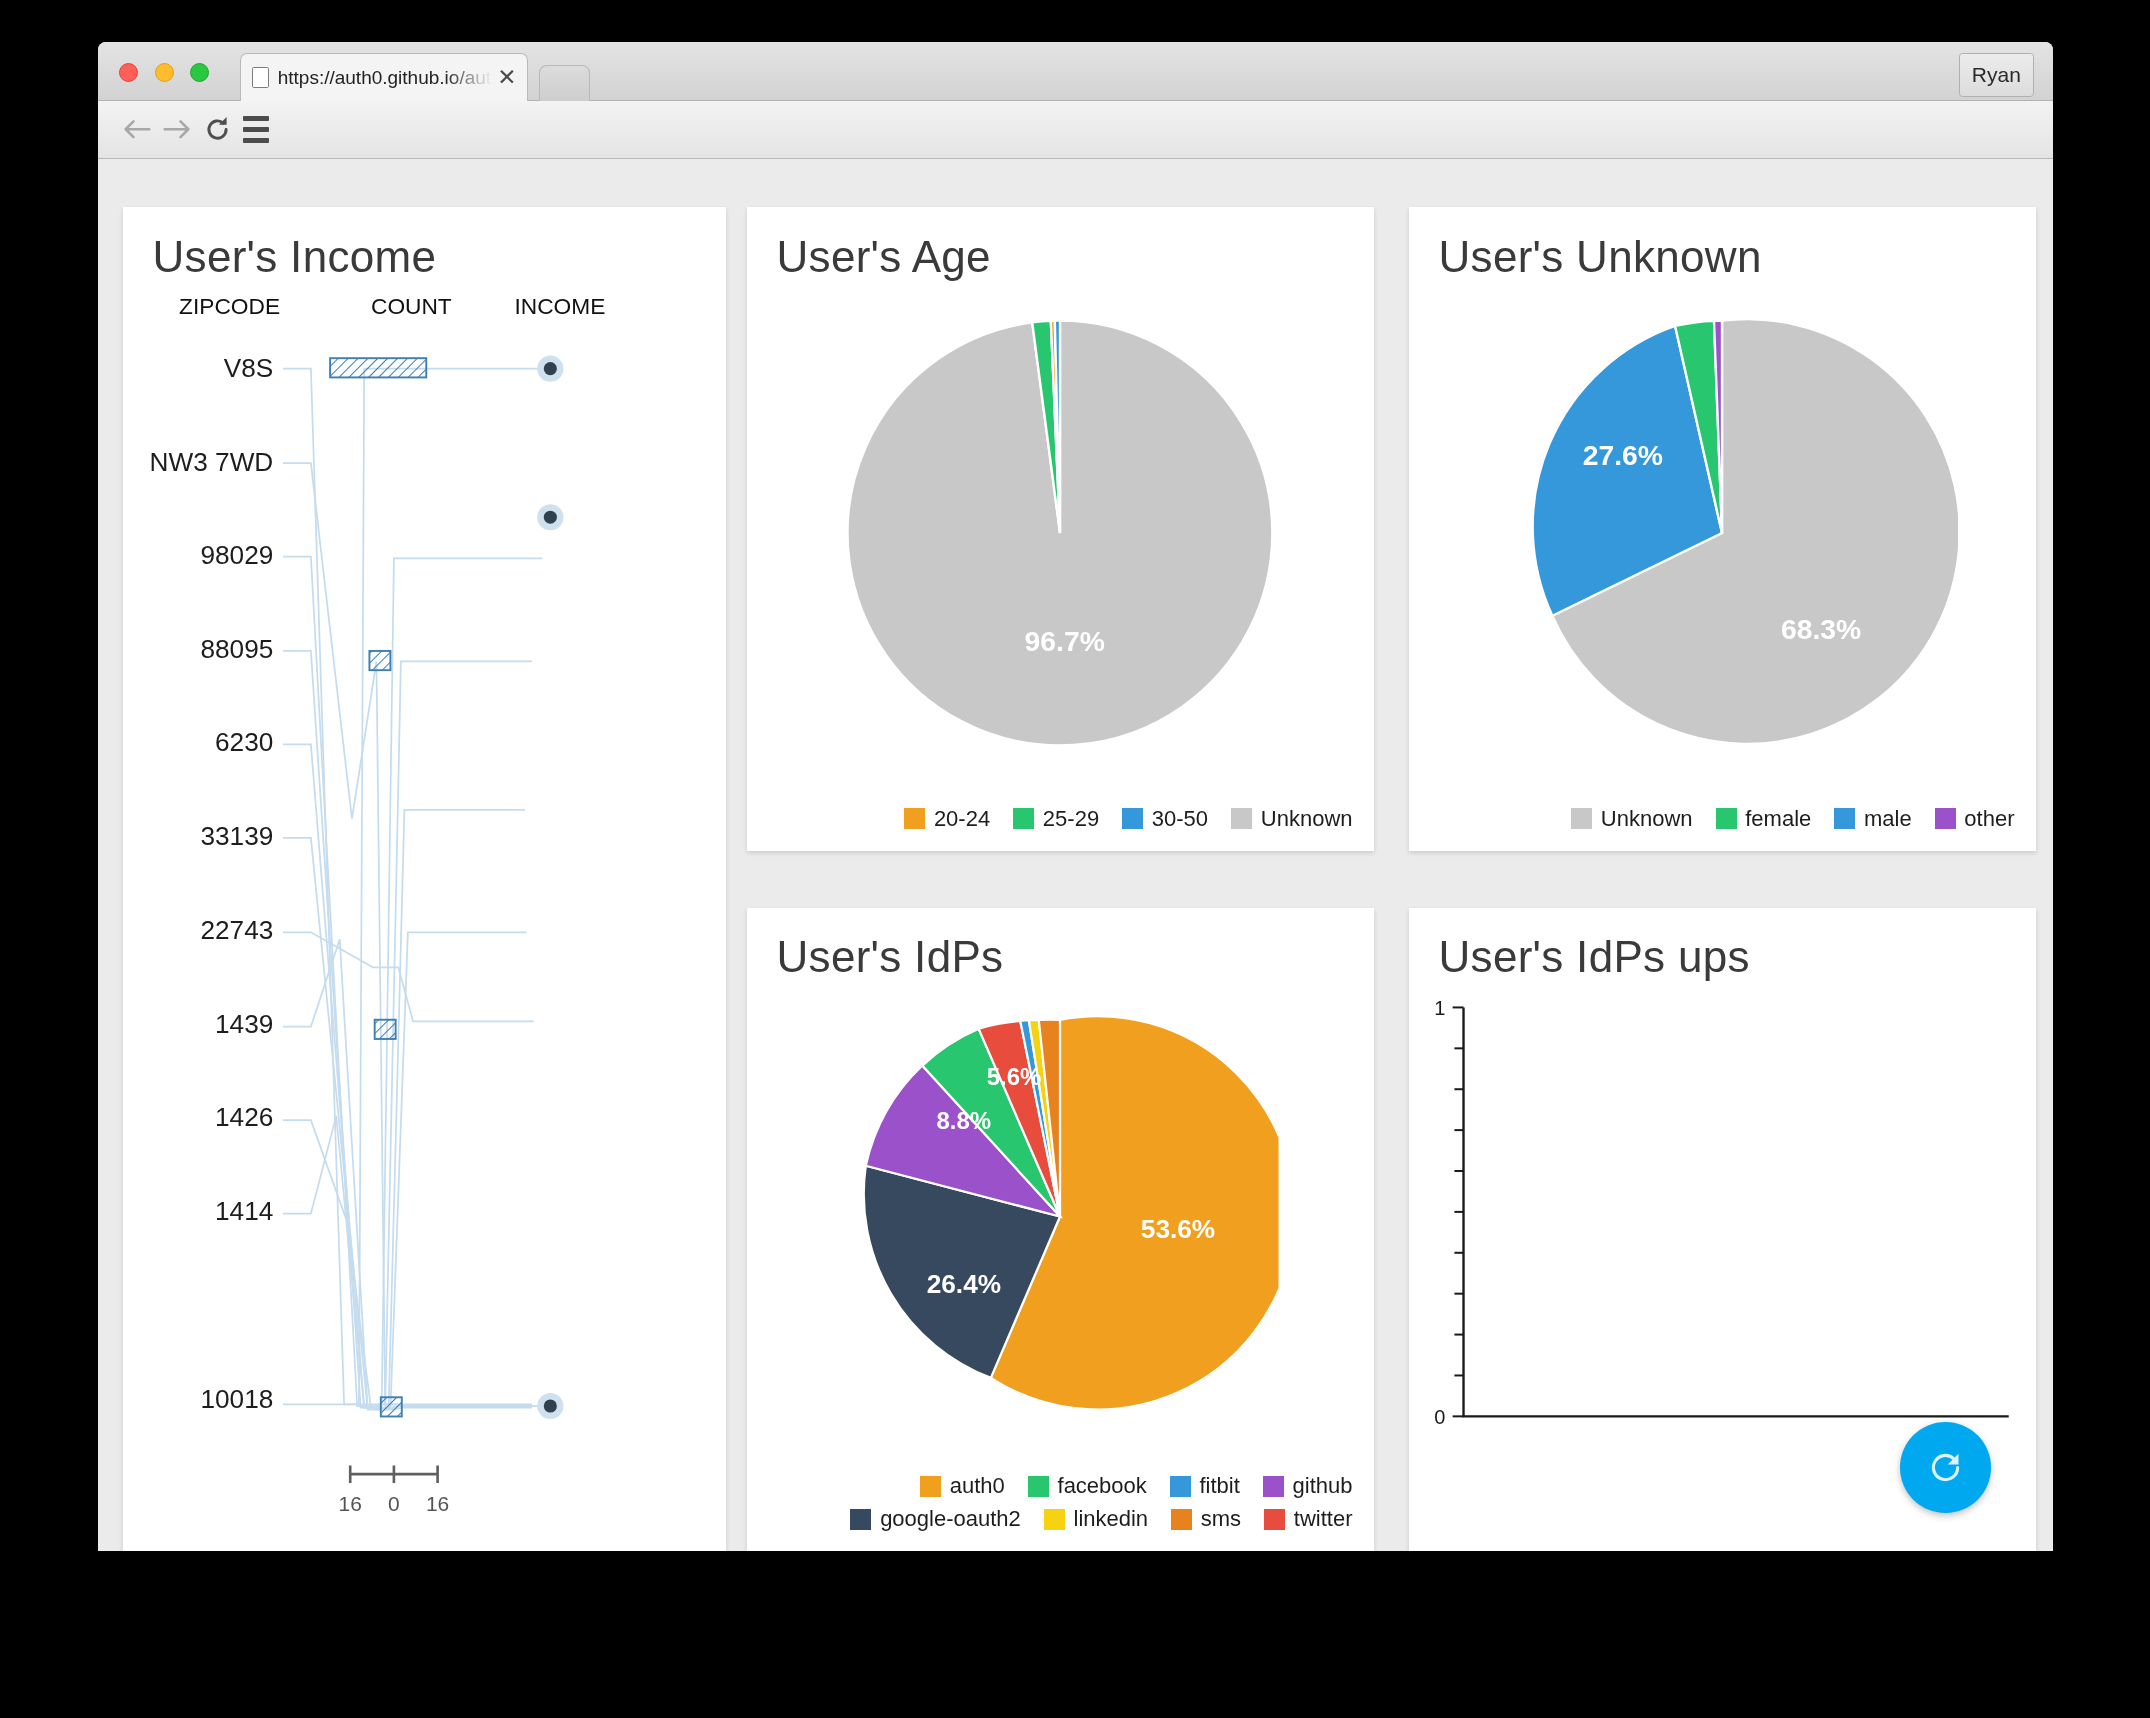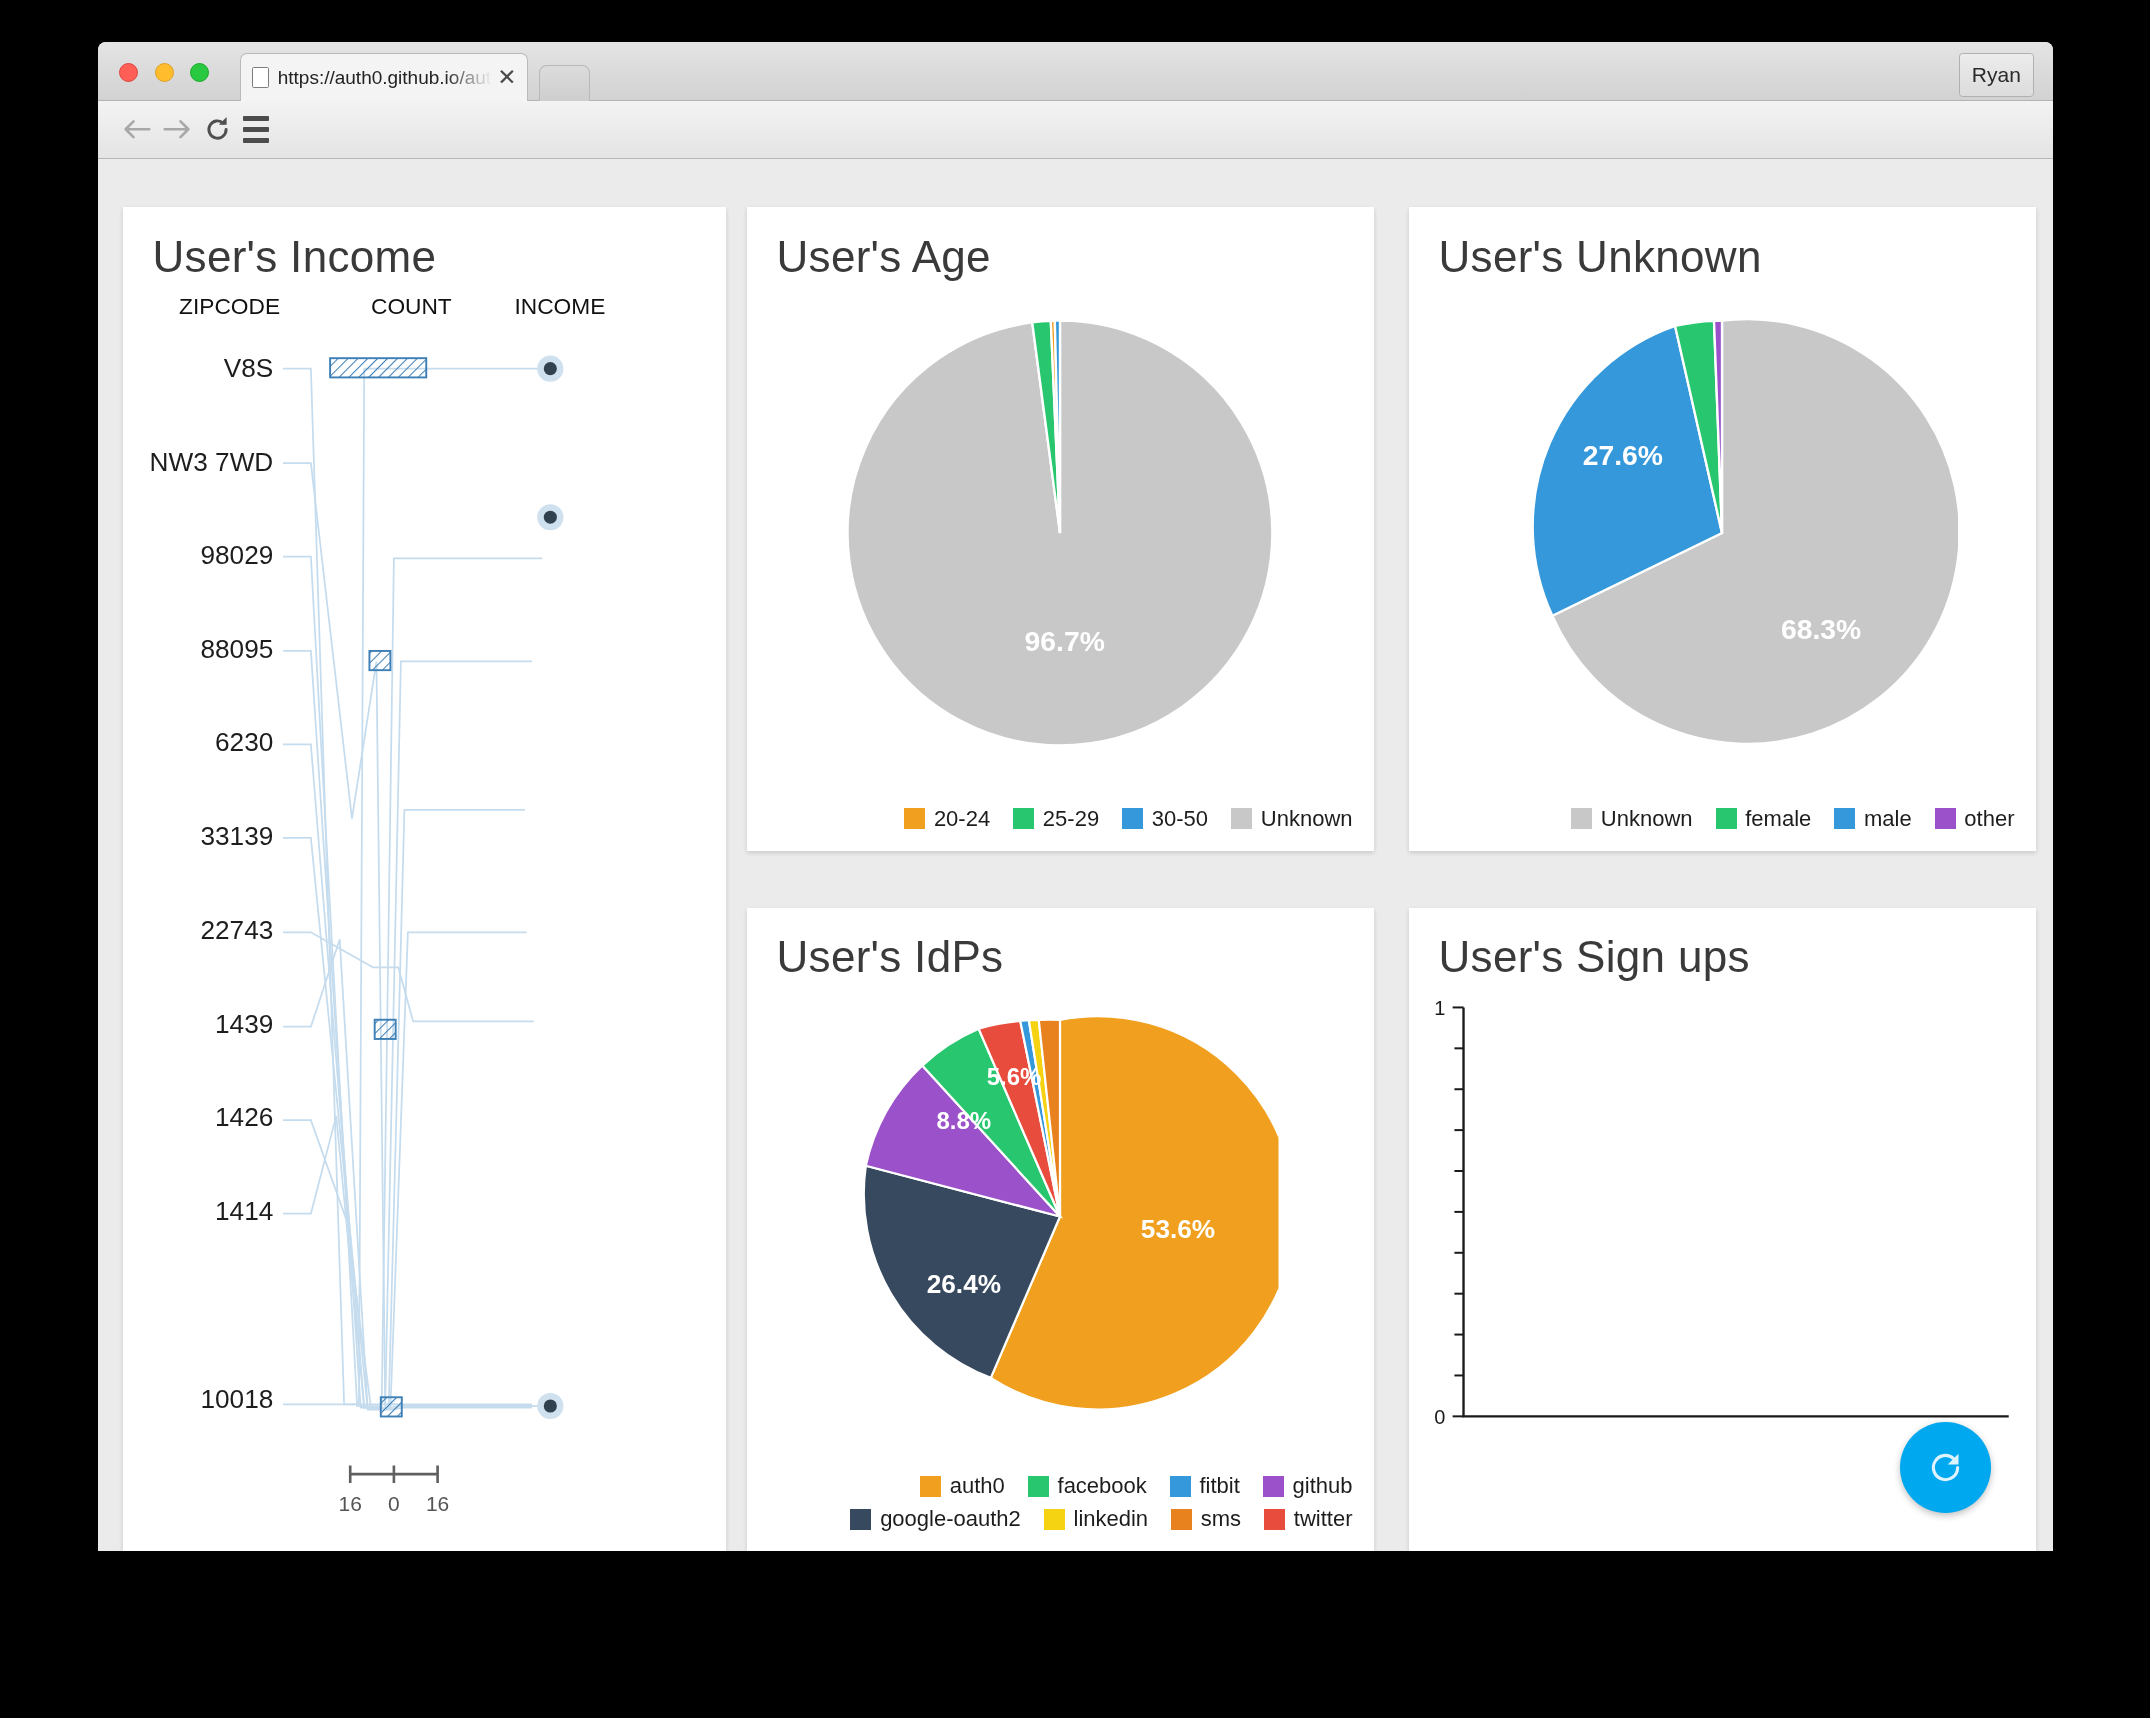--- a/index.html
+++ b/index.html
@@ -410,21 +410,21 @@
                 <span class="legend-label">sms</span>
               </div>
               <div class="legend-item">
                 <span class="legend-swatch" style="background:#e74c3c"></span>
                 <span class="legend-label">twitter</span>
               </div>
             </div>
           </div>
 
           <div class="card pie-card">
-            <div class="card-title">User's Sign ups</div>
+            <div class="card-title">User's IdPs ups</div>
             <div class="pie-body">
               <svg id="signup-body" viewBox="0 0 690 540" preserveAspectRatio="none">
                 <path d="M60 28 V478 H660" stroke="#1a1a1a" stroke-width="2.6" fill="none"></path>
                 <g stroke="#1a1a1a" stroke-width="2.2">
                   <path d="M60 28 H48"></path>
                     <path d="M60 73 H50"></path>
                     <path d="M60 118 H50"></path>
                     <path d="M60 163 H50"></path>
                   <path d="M60 208 H50"></path>
                     <path d="M60 253 H50"></path>

